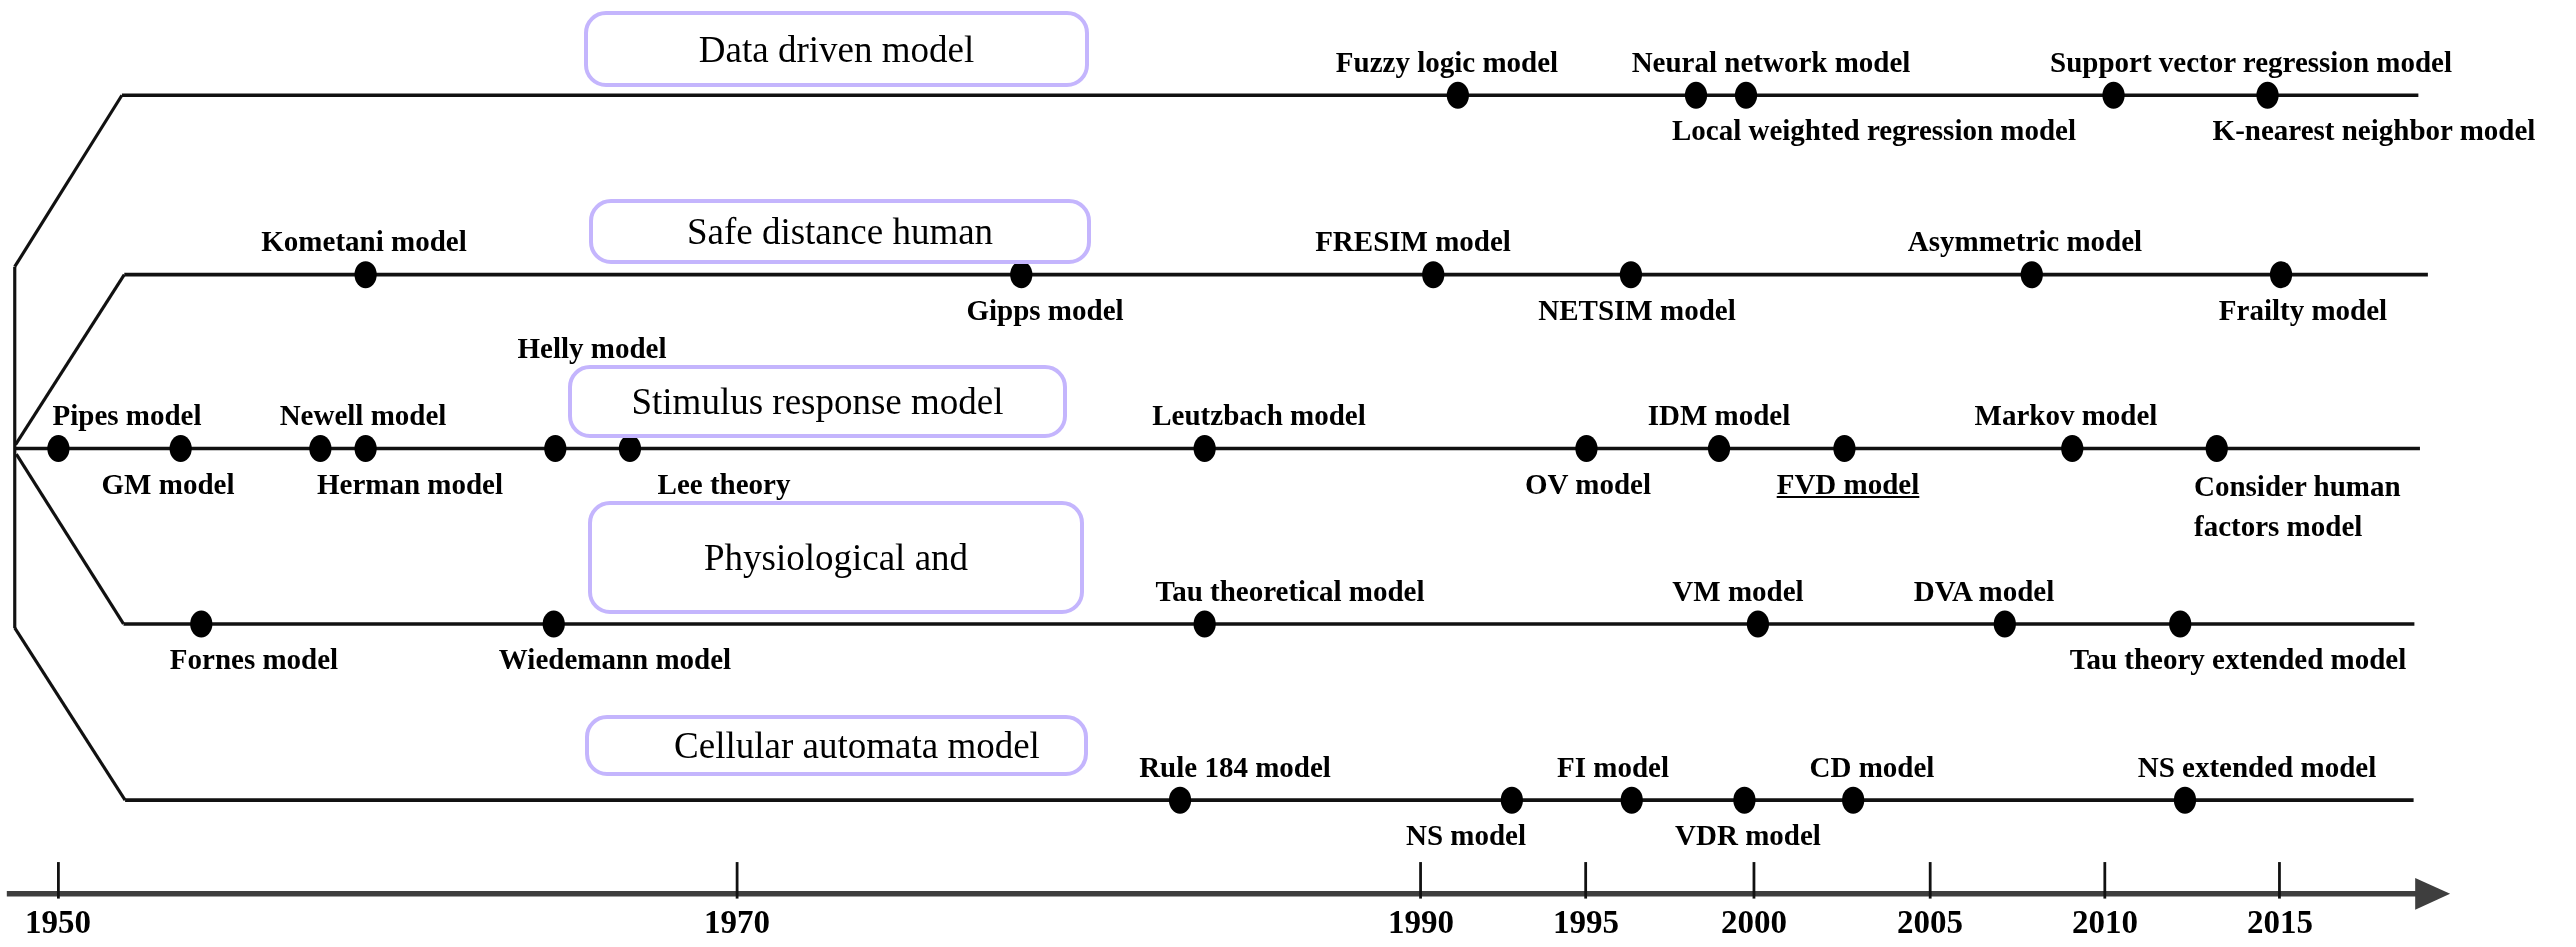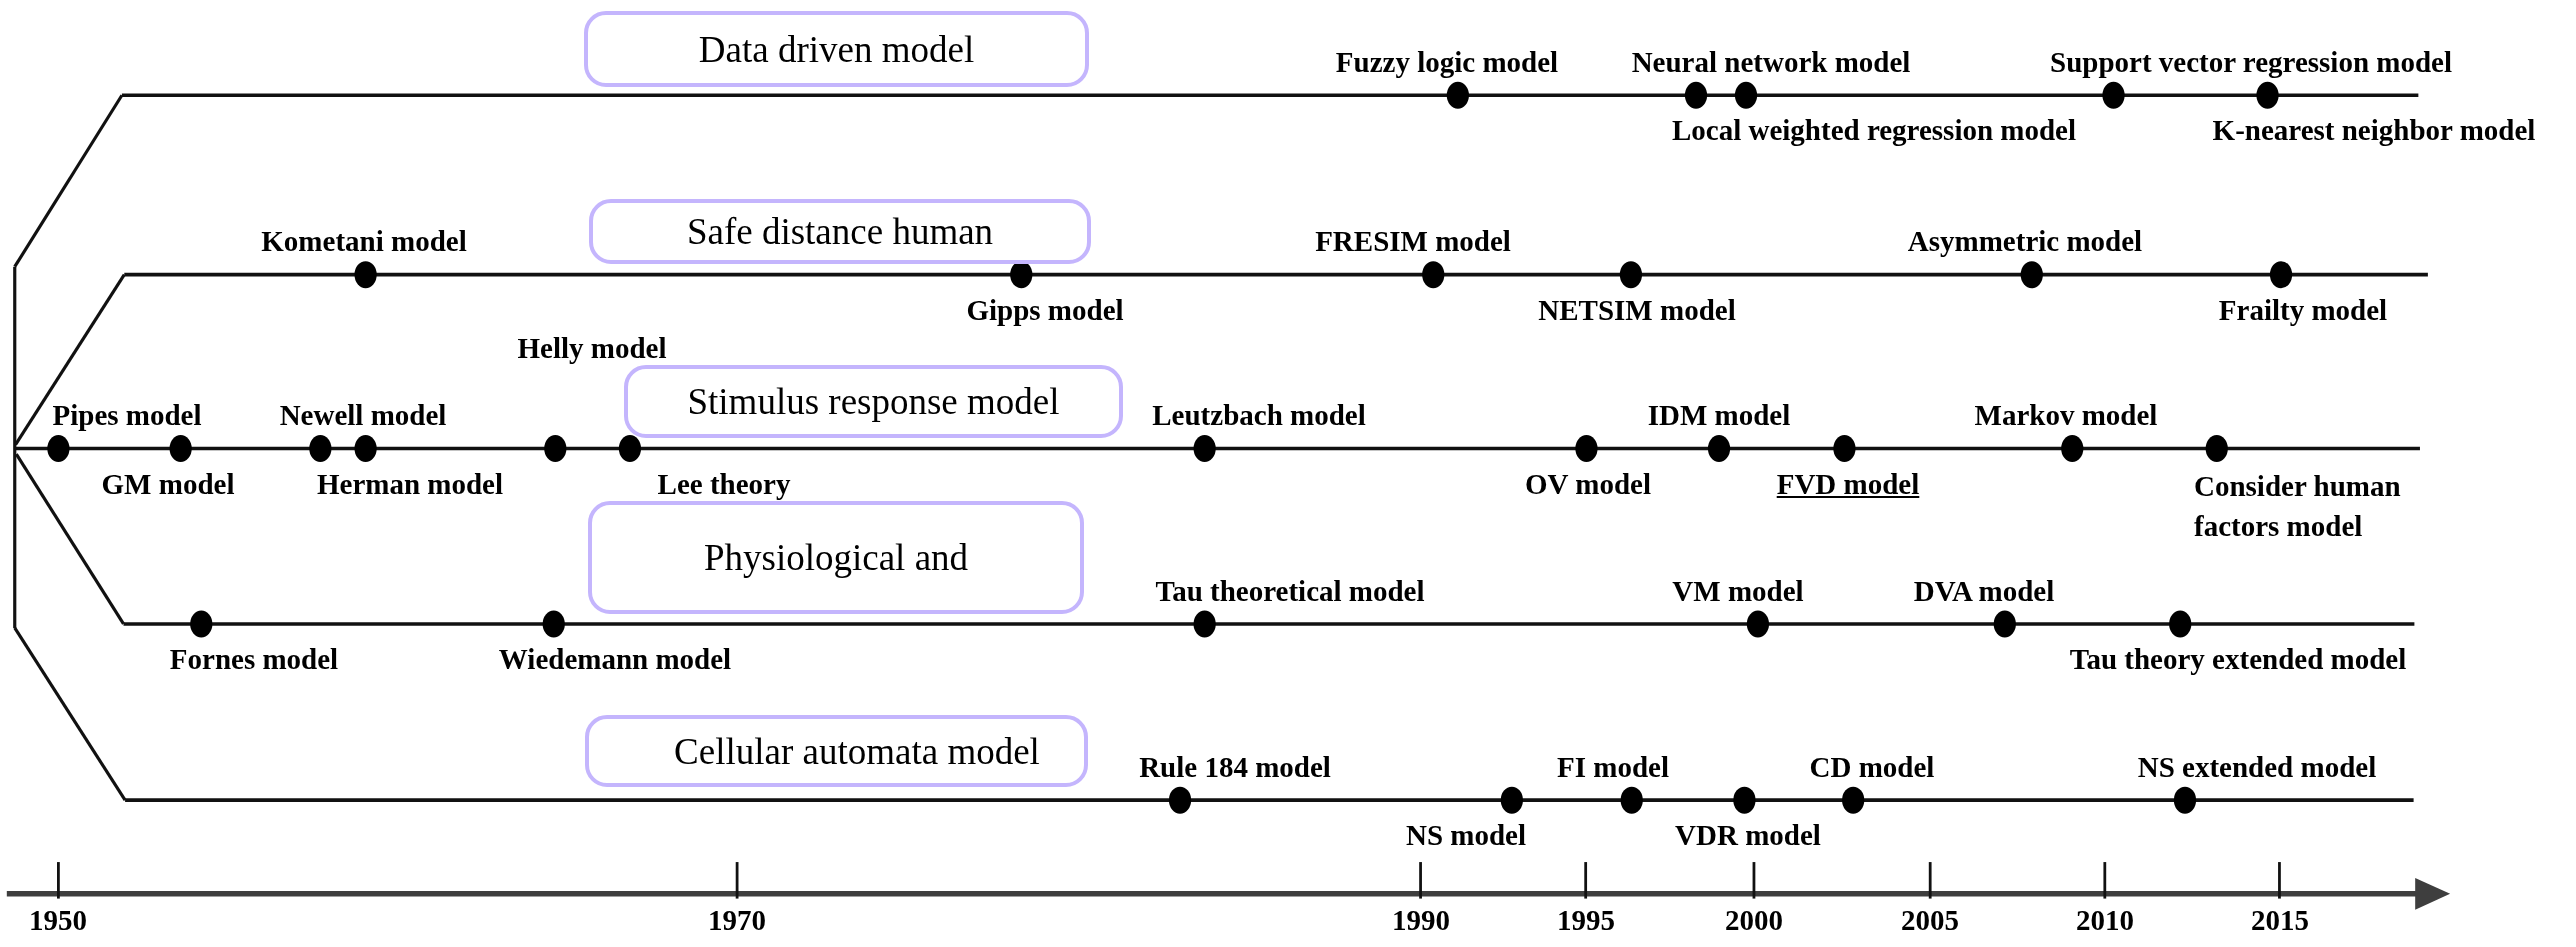--- a/index.html
+++ b/index.html
@@ -6,21 +6,21 @@
   #figure{position:relative;width:2576px;height:947px;background:#ffffff;overflow:hidden;
           font-family:"Liberation Serif","DejaVu Serif",serif;}
   #diagram-svg{position:absolute;left:0;top:0;width:2576px;height:947px;}
   #labels{position:absolute;left:0;top:0;width:2576px;height:947px;}
   .model-label{position:absolute;font-weight:700;font-size:29px;color:#000;
                white-space:nowrap;transform:translate(-50%,-50%);line-height:32px;}
   .model-label.multiline{transform:none;text-align:left;line-height:40px;}
   .branch-box{position:absolute;box-sizing:border-box;border:4px solid #c4b5fd;border-radius:22px;
               background:#fff;display:flex;flex-direction:column;align-items:center;justify-content:center;
               font-weight:400;font-size:37px;color:#000;text-align:center;line-height:51px;white-space:nowrap;}
-  .year-label{position:absolute;font-weight:700;font-size:29px;color:#000;
+  .year-label{position:absolute;font-weight:700;font-size:33px;color:#000;
               transform:translate(-50%,0);white-space:nowrap;}
 </style>
 </head>
 <body>
 
 <div id="figure">
   <svg id="diagram-svg" viewBox="0 0 3244 1193" xmlns="http://www.w3.org/2000/svg">
       <line x1="153" y1="120" x2="3046" y2="120" stroke="#111111" stroke-width="4.5"></line>
       <ellipse cx="1836" cy="120" rx="14" ry="17" fill="#000000"></ellipse>
       <ellipse cx="2136" cy="120" rx="14" ry="17" fill="#000000"></ellipse>
@@ -88,21 +88,21 @@
       <div class="model-label" style="left: 2374px; top: 130px;">K-nearest neighbor model</div>
       <div class="branch-box" style="left: 589px; top: 199px; width: 502px; height: 65px;">
         <div>Safe distance human</div>
       </div>
       <div class="model-label" style="left: 364px; top: 241px;">Kometani model</div>
       <div class="model-label" style="left: 1045px; top: 310px;">Gipps model</div>
       <div class="model-label" style="left: 1413px; top: 241px;">FRESIM model</div>
       <div class="model-label" style="left: 1637px; top: 310px;">NETSIM model</div>
       <div class="model-label" style="left: 2025px; top: 241px;">Asymmetric model</div>
       <div class="model-label" style="left: 2303px; top: 310px;">Frailty model</div>
-      <div class="branch-box" style="left: 624px; top: 365px; width: 499px; height: 73px;">
+      <div class="branch-box" style="left: 568px; top: 365px; width: 499px; height: 73px;">
         <div>Stimulus response model</div>
       </div>
       <div class="model-label" style="left: 127px; top: 415px;">Pipes model</div>
       <div class="model-label" style="left: 168px; top: 484px;">GM model</div>
       <div class="model-label" style="left: 363px; top: 415px;">Newell model</div>
       <div class="model-label" style="left: 410px; top: 484px;">Herman model</div>
       <div class="model-label" style="left: 592px; top: 348px;">Helly model</div>
       <div class="model-label" style="left: 724px; top: 484px;">Lee theory</div>
       <div class="model-label" style="left: 1259px; top: 415px;">Leutzbach model</div>
       <div class="model-label" style="left: 1588px; top: 484px;">OV model</div>
@@ -115,21 +115,21 @@
       </div>
       <div class="branch-box" style="left: 588px; top: 501px; width: 496px; height: 113px; gap: 16px;">
         <div>Physiological and</div>
       </div>
       <div class="model-label" style="left: 254px; top: 659px;">Fornes model</div>
       <div class="model-label" style="left: 615px; top: 659px;">Wiedemann model</div>
       <div class="model-label" style="left: 1290px; top: 591px;">Tau theoretical model</div>
       <div class="model-label" style="left: 1738px; top: 591px;">VM model</div>
       <div class="model-label" style="left: 1984px; top: 591px;">DVA model</div>
       <div class="model-label" style="left: 2238px; top: 659px;">Tau theory extended model</div>
-      <div class="branch-box" style="left: 585px; top: 715px; width: 503px; height: 72px; padding-left: 41px;">
+      <div class="branch-box" style="left: 585px; top: 715px; width: 503px; height: 61px; padding-left: 41px;">
         <div>Cellular automata model</div>
       </div>
       <div class="model-label" style="left: 1235px; top: 767px;">Rule 184 model</div>
       <div class="model-label" style="left: 1466px; top: 835px;">NS model</div>
       <div class="model-label" style="left: 1613px; top: 767px;">FI model</div>
       <div class="model-label" style="left: 1748px; top: 835px;">VDR model</div>
       <div class="model-label" style="left: 1872px; top: 767px;">CD model</div>
       <div class="model-label" style="left: 2257px; top: 767px;">NS extended model</div>
       <div class="year-label" style="left: 58px; top: 904px;">1950</div>
       <div class="year-label" style="left: 737px; top: 904px;">1970</div>

